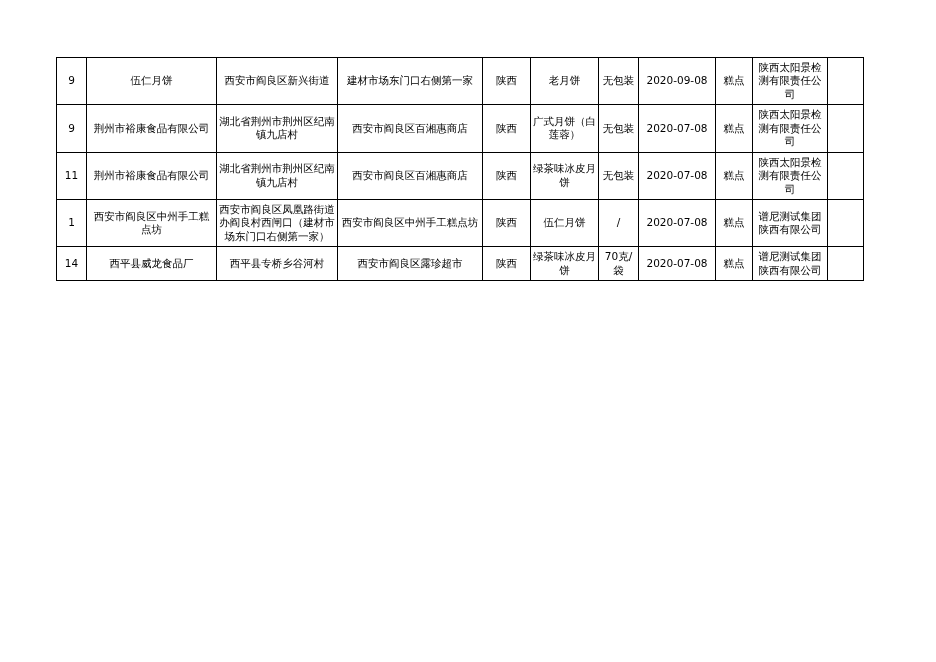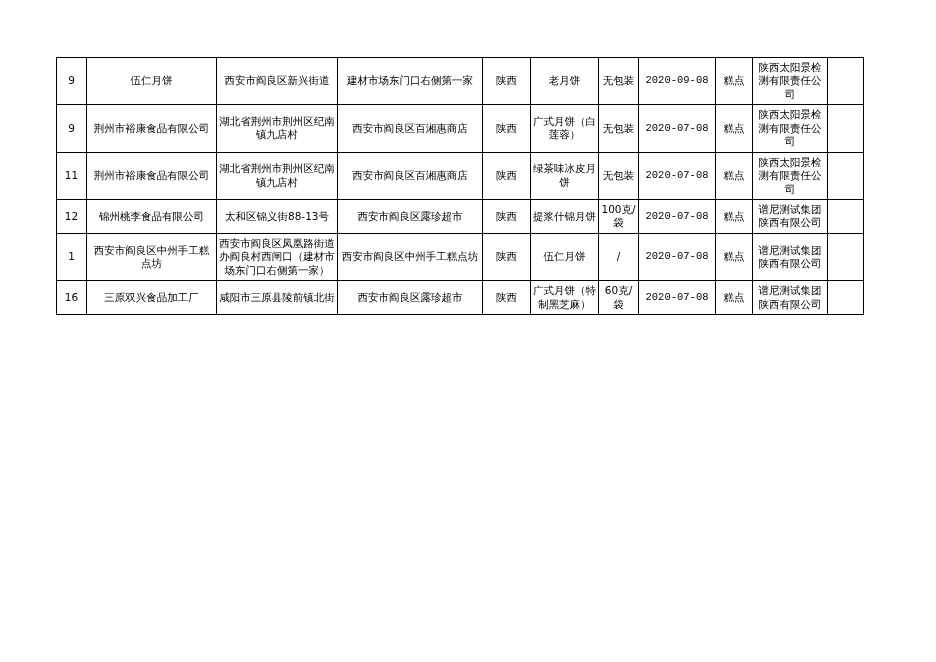--- a/index.html
+++ b/index.html
@@ -55,21 +55,21 @@
   col.c-org     { width: 75px; }
   col.c-tail    { width: 36px; }
 
   td.idx { font-size: 10.5px; }
   td.name { }
   td.addr { }
   td.seller { }
   td.prov { }
   td.prod { }
   td.spec { }
-  td.date { font-size: 10.5px; font-family: Liberation Mono, monospace; }
+  td.date { font-size: 10.5px; }
   td.type { }
   td.org { }
   td.tail { }
 </style>
 </head>
 <body>
 
 <div class="page">
   <div class="table-wrap">
     <table class="data">
@@ -120,53 +120,40 @@
             <td class="seller">西安市阎良区百湘惠商店</td>
             <td class="prov">陕西</td>
             <td class="prod">绿茶味冰皮月饼</td>
             <td class="spec">无包装</td>
             <td class="date">2020-07-08</td>
             <td class="type">糕点</td>
             <td class="org">陕西太阳景检测有限责任公司</td>
             <td class="tail"></td>
           </tr>
           <tr>
-            <td class="idx">12</td>
-            <td class="name">锦州桃李食品有限公司</td>
-            <td class="addr">太和区锦义街88-13号</td>
-            <td class="seller">西安市阎良区露珍超市</td>
-            <td class="prov">陕西</td>
-            <td class="prod">提浆什锦月饼</td>
-            <td class="spec">100克/袋</td>
-            <td class="date">2020-07-08</td>
-            <td class="type">糕点</td>
-            <td class="org">谱尼测试集团陕西有限公司</td>
-            <td class="tail"></td>
-          </tr>
-          <tr>
             <td class="idx">1</td>
             <td class="name">西安市阎良区中州手工糕点坊</td>
             <td class="addr">西安市阎良区凤凰路街道办阎良村西闸口（建材市场东门口右侧第一家）</td>
             <td class="seller">西安市阎良区中州手工糕点坊</td>
             <td class="prov">陕西</td>
             <td class="prod">伍仁月饼</td>
             <td class="spec">/</td>
             <td class="date">2020-07-08</td>
             <td class="type">糕点</td>
             <td class="org">谱尼测试集团陕西有限公司</td>
             <td class="tail"></td>
           </tr>
           <tr>
-            <td class="idx">16</td>
-            <td class="name">三原双兴食品加工厂</td>
-            <td class="addr">咸阳市三原县陵前镇北街</td>
+            <td class="idx">14</td>
+            <td class="name">西平县威龙食品厂</td>
+            <td class="addr">西平县专桥乡谷河村</td>
             <td class="seller">西安市阎良区露珍超市</td>
             <td class="prov">陕西</td>
-            <td class="prod">广式月饼（特制黑芝麻）</td>
-            <td class="spec">60克/袋</td>
+            <td class="prod">绿茶味冰皮月饼</td>
+            <td class="spec">70克/袋</td>
             <td class="date">2020-07-08</td>
             <td class="type">糕点</td>
             <td class="org">谱尼测试集团陕西有限公司</td>
             <td class="tail"></td>
           </tr>
         </tbody>
     </table>
   </div>
 </div>
 

